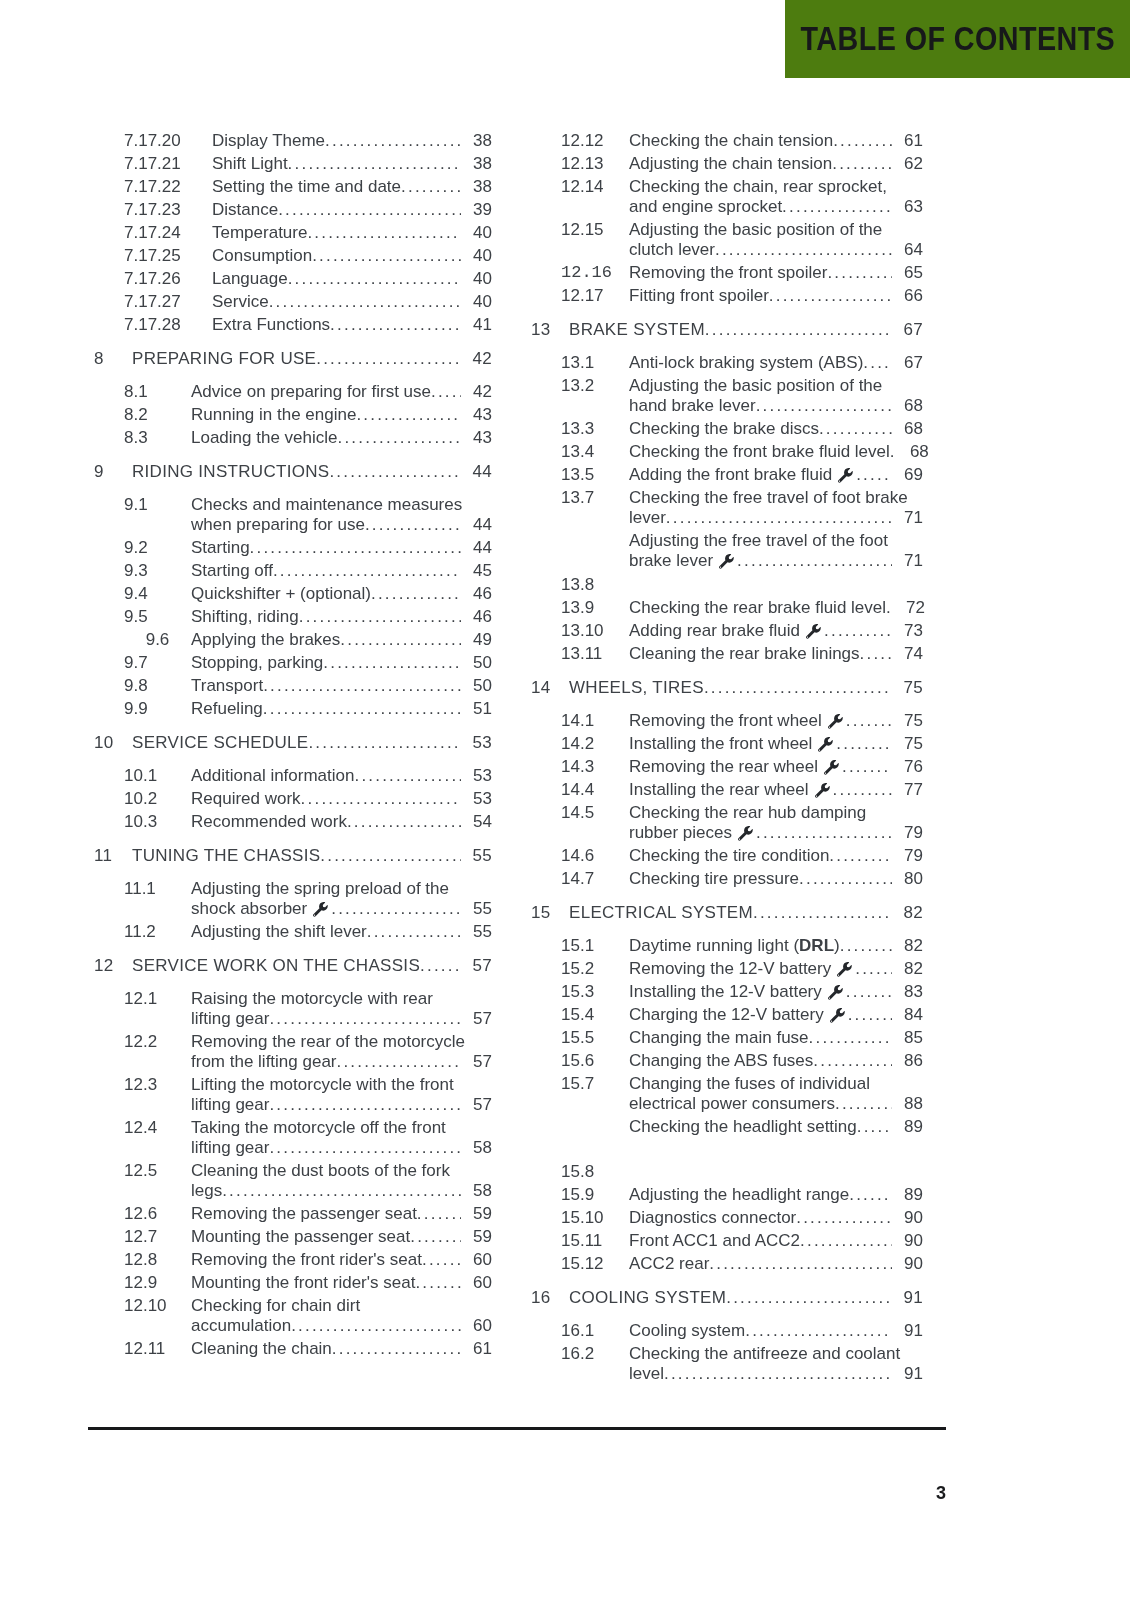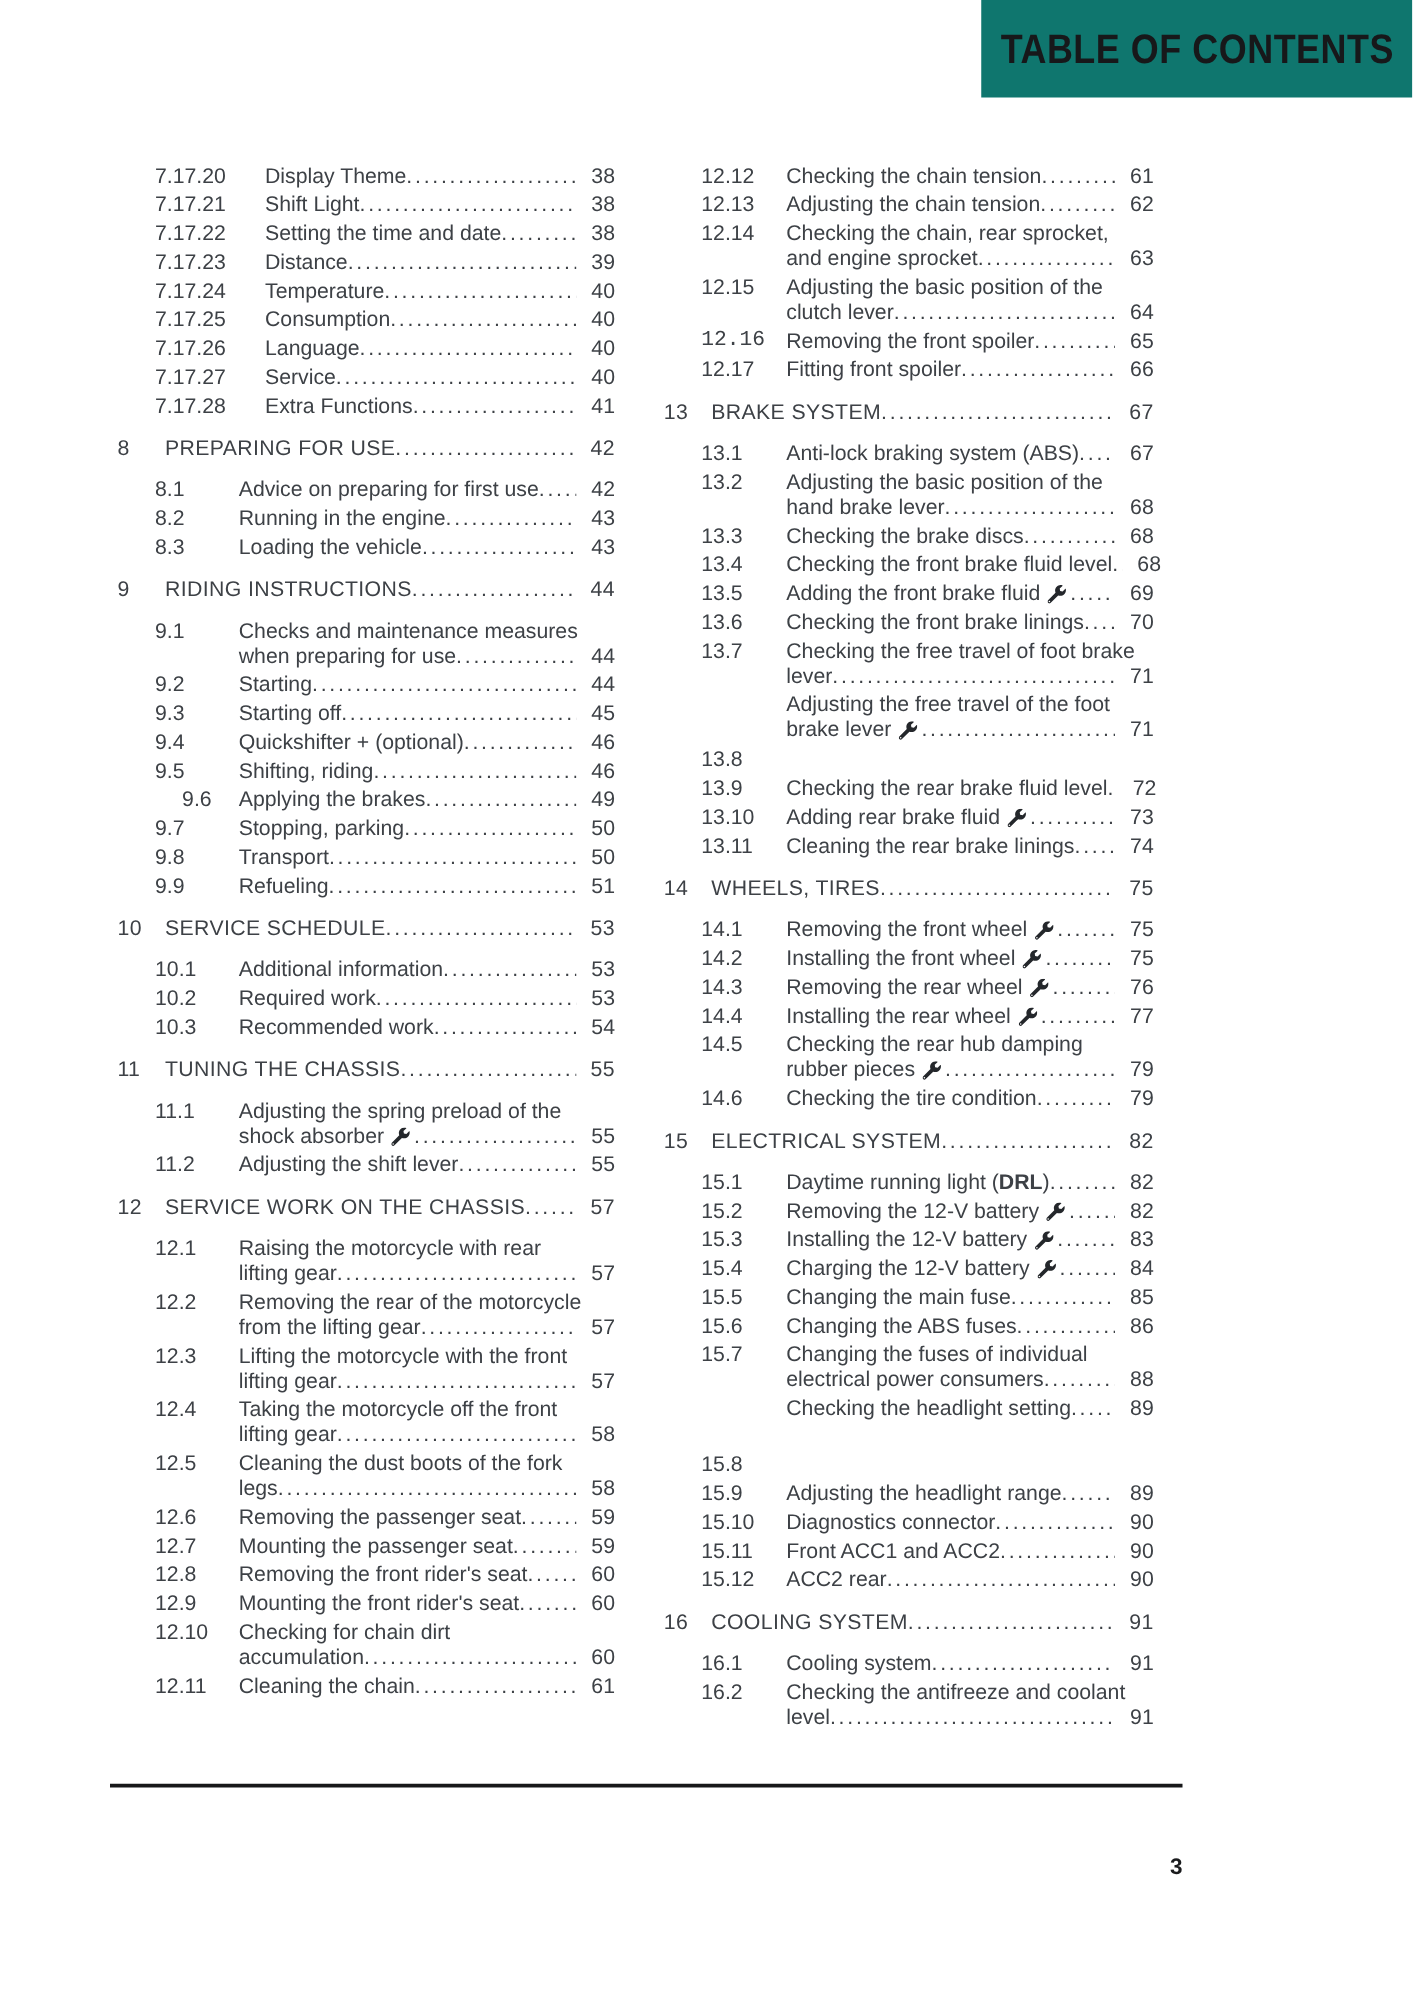--- a/index.html
+++ b/index.html
@@ -2,21 +2,21 @@
 <html><head>
 <meta charset="utf-8">
 <style>
   html,body { margin:0; padding:0; background:#ffffff; }
   .page {
     position:relative; width:1130px; height:1600px; background:#ffffff;
     font-family:"Liberation Sans", sans-serif; overflow:hidden;
   }
   .header-box {
     position:absolute; left:785px; top:0; width:345px; height:78px;
-    background:#0f766e; display:flex; align-items:center; justify-content:center;
+    background:#4d7c0f; display:flex; align-items:center; justify-content:center;
   }
   .header-title {
     font-size:33px; font-weight:bold; color:#17181a; white-space:nowrap;
     transform:scaleX(0.87); letter-spacing:0.5px;
   }
   .col { position:absolute; top:131px; font-size:17px; line-height:20px; color:#3d4146; }
   .col-left  { left:90px;  width:402px; }
   .col-right { left:527px; width:396px; }
 
   .chapter { display:flex; align-items:baseline; margin:13px 0; line-height:21px; letter-spacing:0.3px; }
@@ -579,30 +579,20 @@
             <span class="lt">Adding the front brake fluid</span>
             <svg viewBox="0 0 512 512" class="wr">
               <path d="M507.73 109.1c-2.24-9.03-13.54-12.09-20.12-5.51l-74.36 74.36-67.88-11.31-11.31-67.88 74.36-74.36c6.62-6.62 3.43-17.9-5.66-20.16C387.44.83 371.8-.37 355.89.1c-81.78 2.45-147.77 69.54-148.42 151.36-.17 21.16 3.92 41.36 11.45 59.79L15.1 414.97c-20.16 20.17-20.16 52.85 0 73.02 20.16 20.16 52.85 20.16 73.01 0L291.81 284.3c18.43 7.53 38.63 11.62 59.79 11.45 81.82-.65 148.91-66.64 151.36-148.42.47-15.91-.73-31.55-4.23-46.23zM52.35 473.32c-12.32 0-22.31-9.99-22.31-22.31s9.99-22.31 22.31-22.31 22.31 9.99 22.31 22.31-9.99 22.31-22.31 22.31z" fill="currentColor"></path>
             </svg>
             <span class="dots"></span>
             <span class="pg">69</span>
           </div>
         </div>
       </div>
       <div class="entry">
-        <span class="e-num" style="width: 68px;">13.6</span>
-        <div class="e-body">
-          <div class="e-line lead">
-            <span class="lt">Checking the front brake linings</span>
-            <span class="dots"></span>
-            <span class="pg">70</span>
-          </div>
-        </div>
-      </div>
-      <div class="entry">
         <span class="e-num" style="width: 68px;">13.7</span>
         <div class="e-body">
           <div class="e-line">Checking the free travel of foot brake</div>
           <div class="e-line lead">
             <span class="lt">lever</span>
             <span class="dots"></span>
             <span class="pg">71</span>
           </div>
         </div>
       </div>
@@ -725,20 +715,30 @@
           </div>
         </div>
       </div>
       <div class="entry">
         <span class="e-num" style="width: 68px;">14.6</span>
         <div class="e-body">
           <div class="e-line lead">
             <span class="lt">Checking the tire condition</span>
             <span class="dots"></span>
             <span class="pg">79</span>
+          </div>
+        </div>
+      </div>
+      <div class="entry">
+        <span class="e-num" style="width: 68px;">14.7</span>
+        <div class="e-body">
+          <div class="e-line lead">
+            <span class="lt">Checking tire pressure</span>
+            <span class="dots"></span>
+            <span class="pg">80</span>
           </div>
         </div>
       </div>
       <div class="chapter">
         <span class="ch-num">15</span>
         <span class="lt">ELECTRICAL SYSTEM</span>
         <span class="dots"></span>
         <span class="pg">82</span>
       </div>
       <div class="entry">

